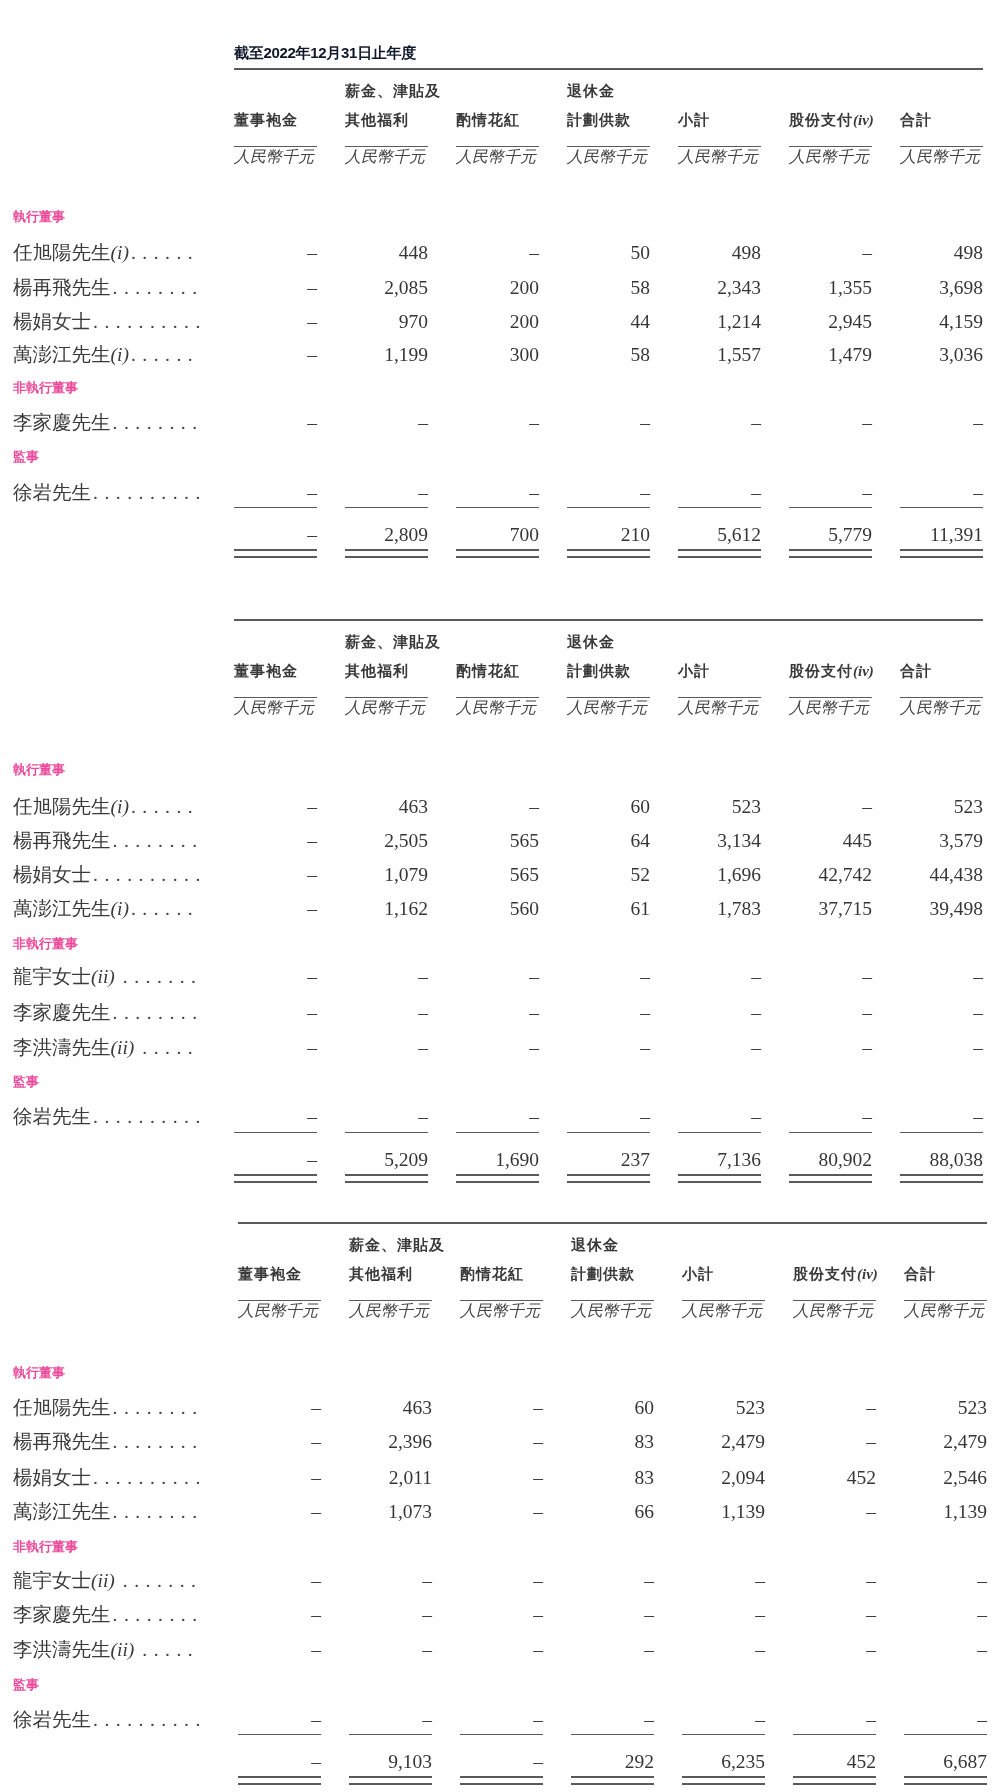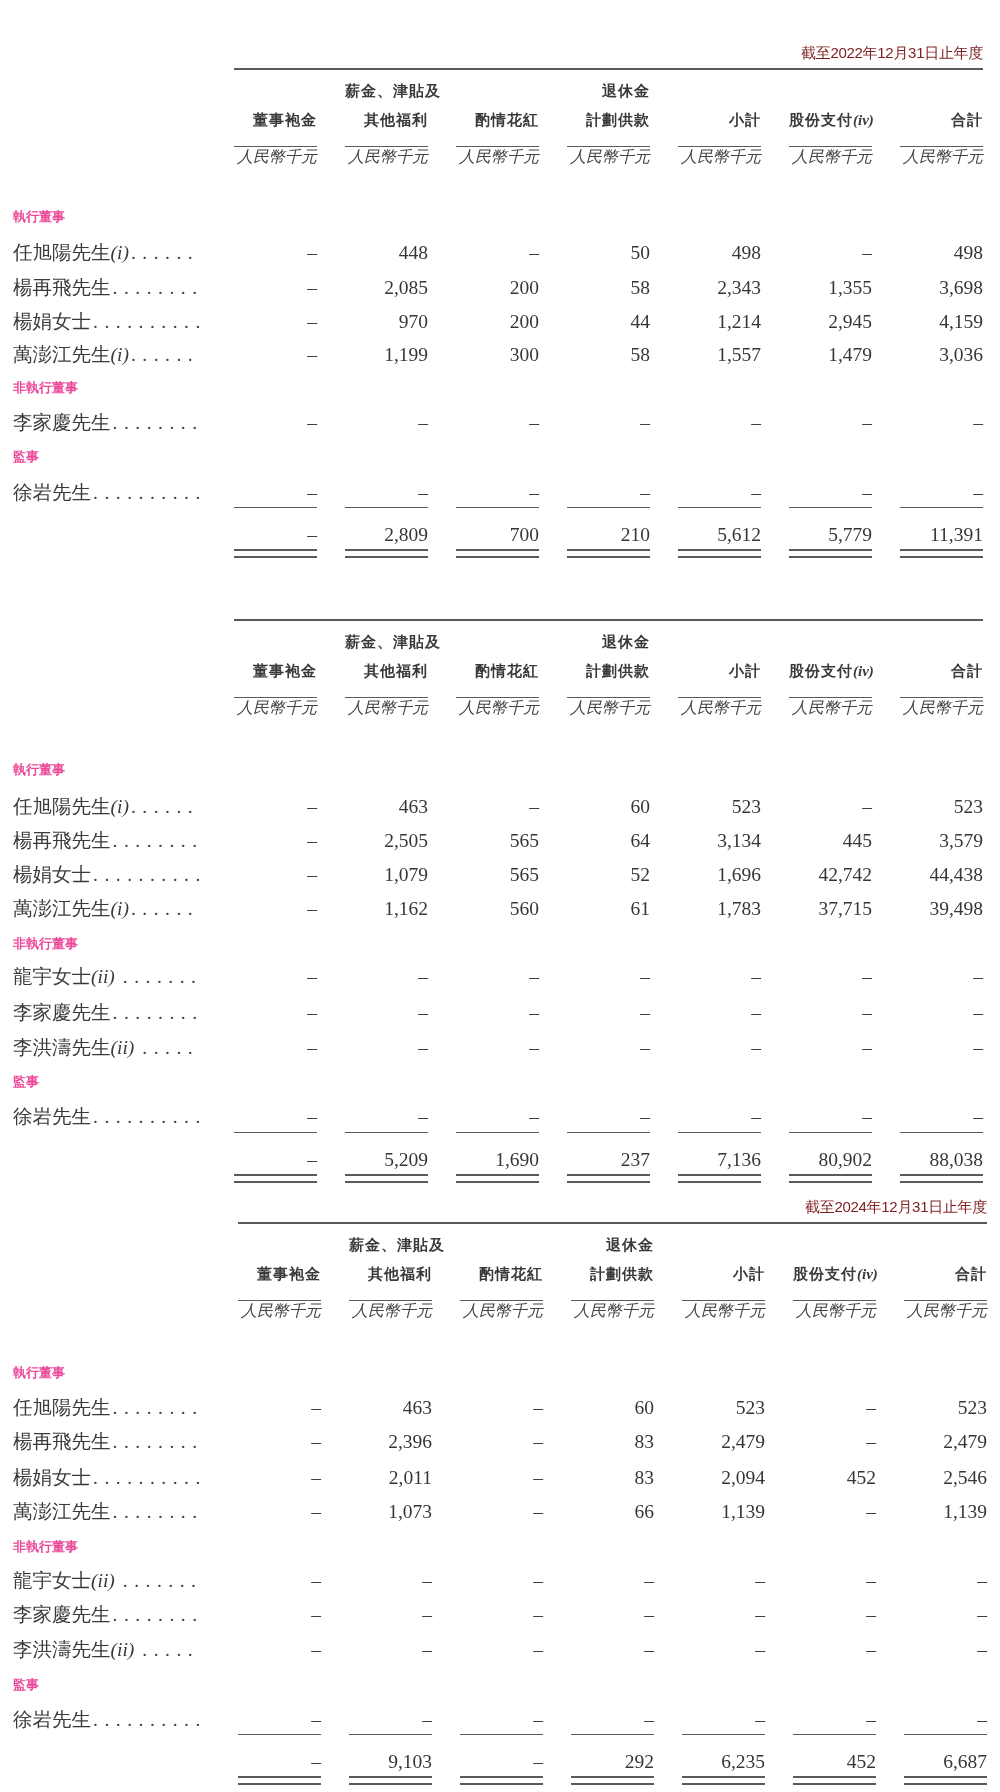--- a/index.html
+++ b/index.html
@@ -1,30 +1,30 @@
 <!DOCTYPE html>
 <html><head>
 <meta charset="utf-8">
 <style>
 *{margin:0;padding:0;box-sizing:content-box}
 html,body{width:1000px;height:1792px;background:#ffffff;overflow:hidden}
 body{position:relative;color:#363636;font-family:"Liberation Serif","DejaVu Serif",serif}
 .sec{position:absolute;left:0;width:1000px;height:600px;--dx:0px}
 .sec.shift{--dx:4px}
-.title{position:absolute;top:0;left:calc(234px + var(--dx));width:749px;height:32px;line-height:32px;text-align:right;font-family:"Liberation Sans","DejaVu Sans",sans-serif;font-weight:normal;font-size:15px;letter-spacing:-0.3px;color:#7f1d1d}
+.title{position:absolute;top:0;left:calc(234px + var(--dx));width:749px;height:32px;line-height:32px;text-align:left;font-family:"Liberation Sans","DejaVu Sans",sans-serif;font-weight:bold;font-size:15px;letter-spacing:-0.3px;color:#0f172a}
 .rule{position:absolute;top:31px;left:calc(234px + var(--dx));width:749px;height:2px;background:#5a5a5a}
 .c{position:absolute;width:83px;text-align:right;white-space:nowrap}
 .c1{left:calc(234px + var(--dx))}
 .c2{left:calc(345px + var(--dx))}
 .c3{left:calc(456px + var(--dx))}
 .c4{left:calc(567px + var(--dx))}
 .c5{left:calc(678px + var(--dx))}
 .c6{left:calc(789px + var(--dx))}
 .c7{left:calc(900px + var(--dx))}
-.hc{text-align:right;font-family:"Liberation Sans","DejaVu Sans",sans-serif;font-weight:bold;font-size:15px;letter-spacing:1px;height:20px;line-height:20px;color:#3a3a3a}
+.hc{text-align:left;font-family:"Liberation Sans","DejaVu Sans",sans-serif;font-weight:bold;font-size:15px;letter-spacing:1px;height:20px;line-height:20px;color:#3a3a3a}
 .hc .hn{font-family:"Liberation Serif","DejaVu Serif",serif;font-style:italic;letter-spacing:0}
 .h1{top:44px}
 .h2{top:73px;padding-bottom:16px;border-bottom:1.5px solid #5a5a5a}
 .unit{top:110px;font-family:"Liberation Serif","DejaVu Serif",serif;font-style:italic;font-weight:normal;font-size:16px;letter-spacing:0;color:#444}
 .row{position:absolute;left:0;width:944px;height:34px;line-height:34px;font-size:19.5px}
 .row .c{top:0;height:34px}
 .lbl{position:absolute;left:13px;top:0;width:187px;height:34px;display:flex;white-space:nowrap;overflow:hidden;font-size:19.5px;color:#3a3a3a}
 .lbl .nt{font-style:italic}
 .lbl .ld{flex:1;overflow:hidden;letter-spacing:6.5px;padding-left:2px;color:#444}
 .lbl .ld.sp{padding-left:8px}
@@ -298,21 +298,20 @@
     <div class="c tc c2">5,209</div>
     <div class="c tc c3">1,690</div>
     <div class="c tc c4">237</div>
     <div class="c tc c5">7,136</div>
     <div class="c tc c6">80,902</div>
     <div class="c tc c7">88,038</div>
   </div>
 </div>
 
 <div class="sec shift" style="top:1191px">
-  <div class="title">截至2024年12月31日止年度</div>
   <div class="rule"></div>
   <div class="c hc h1 c2">薪金、津貼及</div>
   <div class="c hc h1 c4">退休金</div>
   <div class="c hc h2 c1">董事袍金</div>
   <div class="c hc h2 c2">其他福利</div>
   <div class="c hc h2 c3">酌情花紅</div>
   <div class="c hc h2 c4">計劃供款</div>
   <div class="c hc h2 c5">小計</div>
   <div class="c hc h2 c6"><span>股份支付</span><i class="hn">(iv)</i></div>
   <div class="c hc h2 c7">合計</div>

